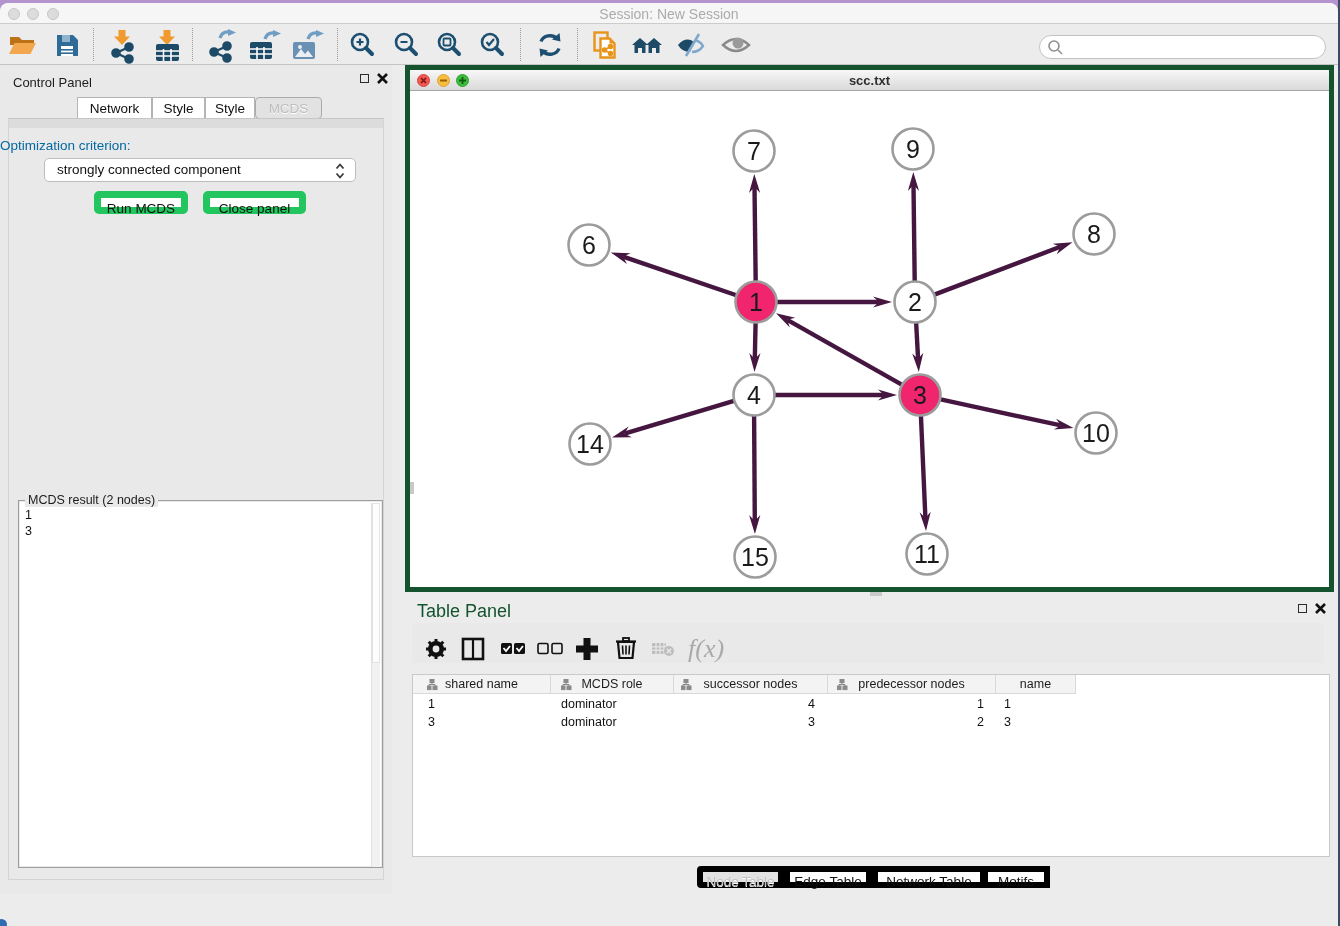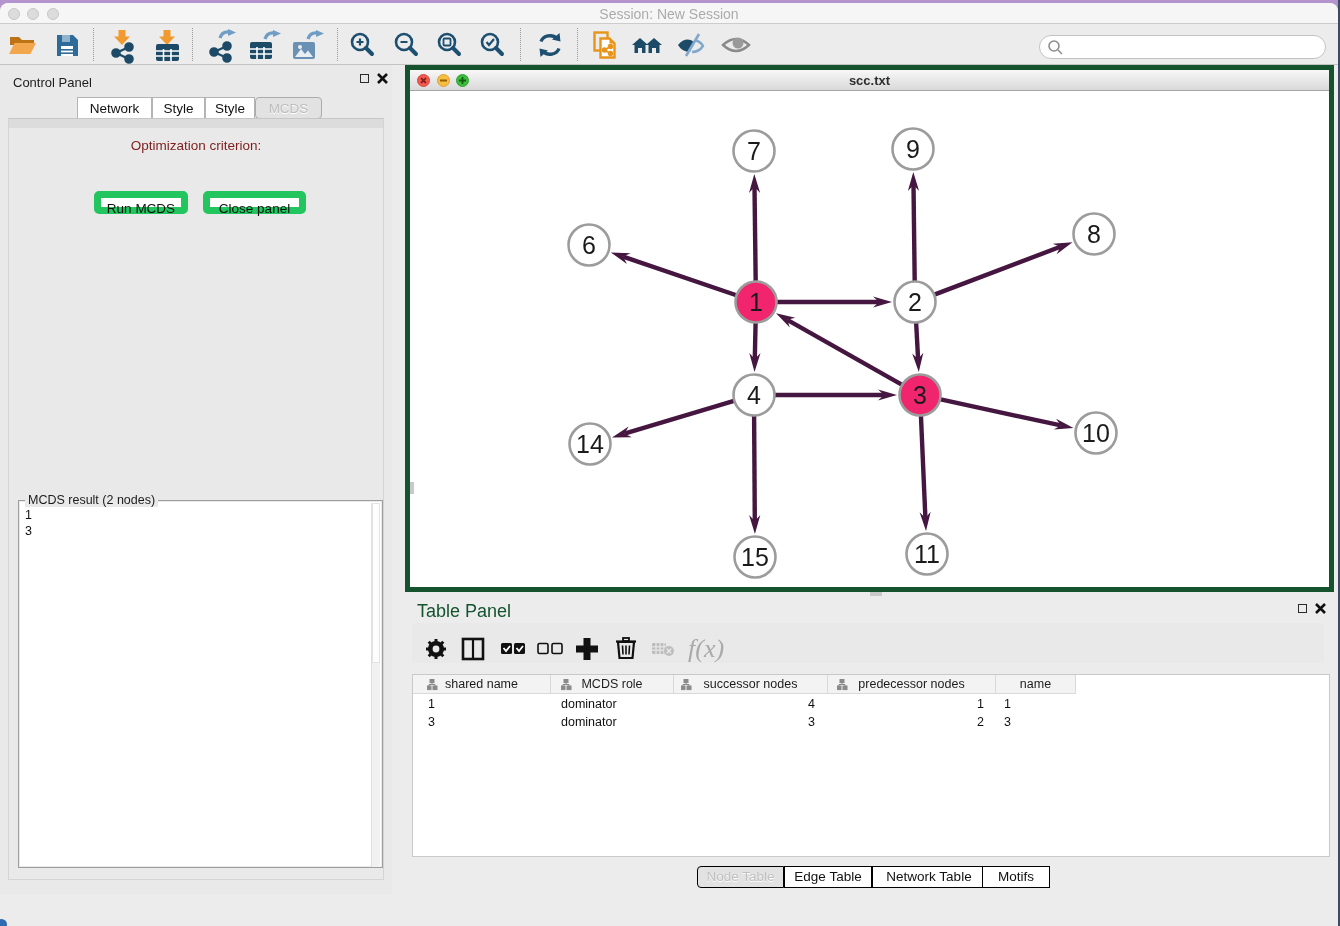--- a/index.html
+++ b/index.html
@@ -11,42 +11,42 @@
 #titletext { position:absolute; top:3px; width:100%; text-align:center; font-size:14px; color:#ababab; }
 #toolbar { position:absolute; left:0; top:21px; width:100%; height:41px; background:#ececec; border-bottom:1px solid #c3c3c3; }
 .sep { position:absolute; top:4px; height:33px; width:0; border-left:1px dotted #9a9a9a; }
 #searchbox { position:absolute; left:1039px; top:11px; width:287px; height:24px; background:#ffffff; border:1px solid #c2c2c2; border-radius:12px; }
 
 #cpanel { position:absolute; left:0; top:62px; width:392px; height:829px; background:#e9e9e9; }
 #cpanel .hdr { position:absolute; left:13px; top:10px; font-size:13px; color:#1d1d1d; }
 .tab { position:absolute; top:32px; height:22px; background:#ffffff; border:1px solid #b4b4b4; font-size:13.5px; color:#111; text-align:center; line-height:21px; }
 #tab-mcds { background:#e2e2e2; color:#bdbdbd; text-shadow:0 1px 0 #fff; border-radius:4px; border:1px solid #ababab; }
 #cpane { position:absolute; left:8px; top:53px; width:376px; height:762px; background:#e9e9e9; border:1px solid #d4d4d4; border-top:1px solid #c6c6c6; }
-#optlabel { position:absolute; left:0; top:73px; width:100%; text-align:center; font-size:13.5px; color:#7f1d1d; }
+#optlabel { position:absolute; left:0; top:73px; width:100%; font-size:13.5px; color:#0369a1; }
 #selectbox { position:absolute; left:44px; top:93px; width:312px; height:24px; background:#ffffff; border:1px solid #bdbdbd; border-radius:5px; font-size:13.5px; color:#111; line-height:22px; padding-left:12px; }
 .btn { position:absolute; top:126px; height:23px; background:#ffffff; border:7px solid #22c55e; border-radius:5px; font-size:13.5px; color:#111; text-align:center; line-height:21px; }
 #mcdsbox { position:absolute; left:18px; top:435px; width:365px; height:368px; border:1px solid #9e9e9e; }
 #mcdslabel { position:absolute; left:6px; top:-8px; background:#e9e9e9; padding:0 3px; font-size:12.5px; color:#1b1b1b; }
 #mcdsinner { position:absolute; left:1px; top:1px; width:361px; height:364px; background:#ffffff; }
 #mcdsinner { padding-top:5px; } #mcdsinner .item { font-size:12.5px; color:#111; padding-left:5px; height:16px; line-height:16px; }
 #mcdssb { position:absolute; right:1px; top:1px; width:9px; height:364px; background:#f1f1f1; border-left:1px solid #e0e0e0; }
 #mcdssbthumb { position:absolute; left:0px; top:0px; width:8px; height:160px; background:#fdfdfd; border:1px solid #e3e3e3; }
 
 #netwin { position:absolute; left:405px; top:62px; width:929px; height:527px; background:#ffffff; border:5px solid #14532d; }
 #nettitle { position:absolute; left:0; top:0; width:100%; height:21px; background:linear-gradient(#f7f7f7,#d9d9d9); border-bottom:1px solid #a5a5a5; }
 #nettitle .t { position:absolute; top:3px; width:100%; text-align:center; font-size:13px; font-weight:bold; color:#2e2e2e; }
 .mtl { position:absolute; top:4px; width:13px; height:13px; border-radius:50%; } .mtl svg { position:absolute; left:0; top:0; }
 
 #tpanel { position:absolute; left:399px; top:594px; width:939px; height:294px; background:#ececec; }
 #tpanel .hdr { position:absolute; left:18px; top:4px; font-size:18px; color:#14532d; }
 #ttoolbar { position:absolute; left:13px; top:26px; width:912px; height:40px; background:#e9e9e9; }
 #ttable { position:absolute; left:13px; top:77px; width:918px; height:183px; background:#ffffff; border:1px solid #c9c9c9; }
 .th { position:absolute; top:0; height:19px; background:#f3f3f3; border-right:1px solid #d9d9d9; border-bottom:1px solid #d9d9d9; font-size:12.5px; color:#1c1c1c; text-align:center; line-height:18px; }
 .td { position:absolute; font-size:12.5px; color:#111; height:16px; line-height:16px; }
-.btab { position:absolute; top:269px; height:22px; background:#ffffff; border:1px solid #000000; font-size:13.5px; color:#111; text-align:center; line-height:20px; }
+.btab { position:absolute; top:269px; height:22px; background:#ffffff; border:6px solid #000000; font-size:13.5px; color:#111; text-align:center; line-height:20px; }
 #btab-node { background:#e2e2e2; color:#c0c0c0; text-shadow:0 1px 0 #fff; border-radius:4px 0 0 4px; }
 
 #statusbar { position:absolute; left:0; top:888px; width:1338px; height:35px; background:#ececec; border-top:1px solid #c3c3c3; }
 #listbtn { position:absolute; left:10px; top:7px; width:28px; height:21px; background:#fdfdfd; border:1px solid #a2a2a2; }
 #membtn { position:absolute; right:9px; top:5px; width:75px; height:23px; background:#fbfbfb; border:1px solid #a6a6a6; font-size:12.5px; color:#111; text-align:center; line-height:21px; }
 #rightedge { position:absolute; right:0; top:0; width:2px; height:926px; background:#3b4a66; }
 </style>
 </head>
 <body>
 <div id="win">
@@ -208,20 +208,23 @@
         <path d="M2,2 L11,11 M11,2 L2,11" stroke="#111" stroke-width="2.6"></path>
       </svg>
     <div class="tab" style="left:77px; width:75px;">Network</div>
     <div class="tab" style="left:152px; width:53px;">Style</div>
     <div class="tab" style="left:205px; width:50px;">Style</div>
     <div class="tab" id="tab-mcds" style="left:255px; width:67px;">MCDS</div>
     <div id="cpane">
         <div style="position:absolute;left:0;top:0;width:100%;height:9px;background:#dcdcdc;"></div>
       </div>
     <div id="optlabel">Optimization criterion:</div>
+    <div id="selectbox">strongly connected component<svg width="12" height="18" style="position:absolute;right:9px;top:3px;">
+          <path d="M2.5,6.5 L6,2.5 L9.5,6.5 M2.5,11.5 L6,15.5 L9.5,11.5" fill="none" stroke="#3a3a3a" stroke-width="1.8"></path>
+        </svg></div>
     <div class="btn" style="left:94px; width:94px;">Run MCDS</div>
     <div class="btn" style="left:203px; width:103px;">Close panel</div>
     <div id="mcdsbox">
       <div id="mcdsinner">
         <div class="item">1</div>
         <div class="item">3</div>
         <div id="mcdssb">
             <div id="mcdssbthumb"></div>
           </div>
       </div>

